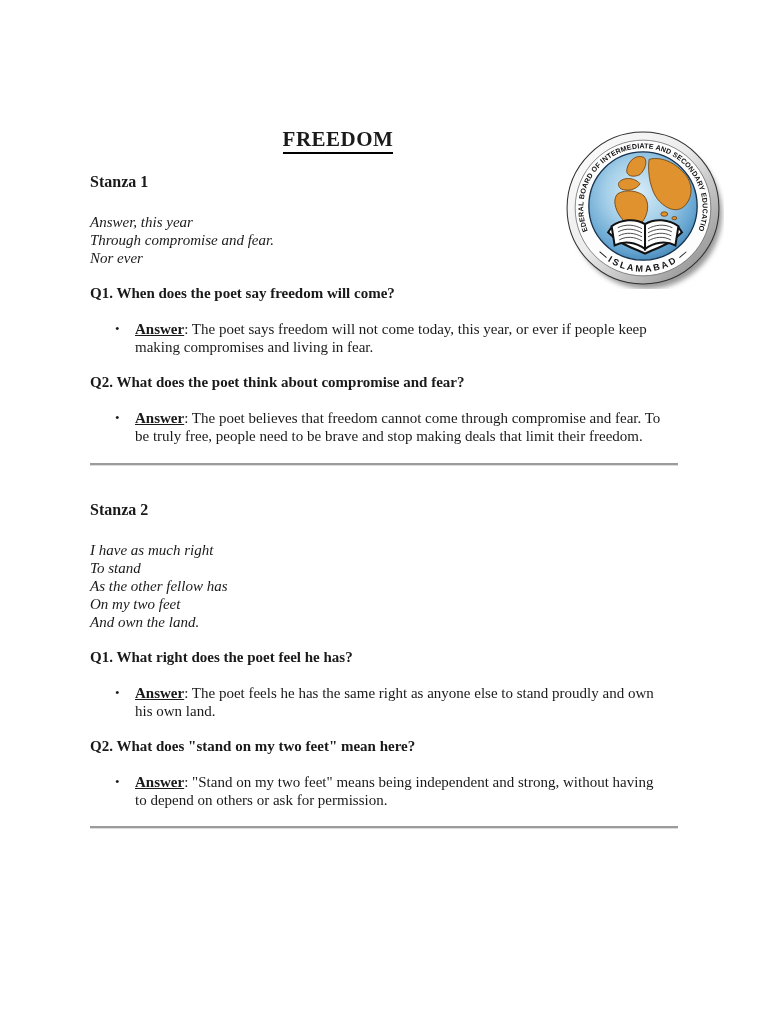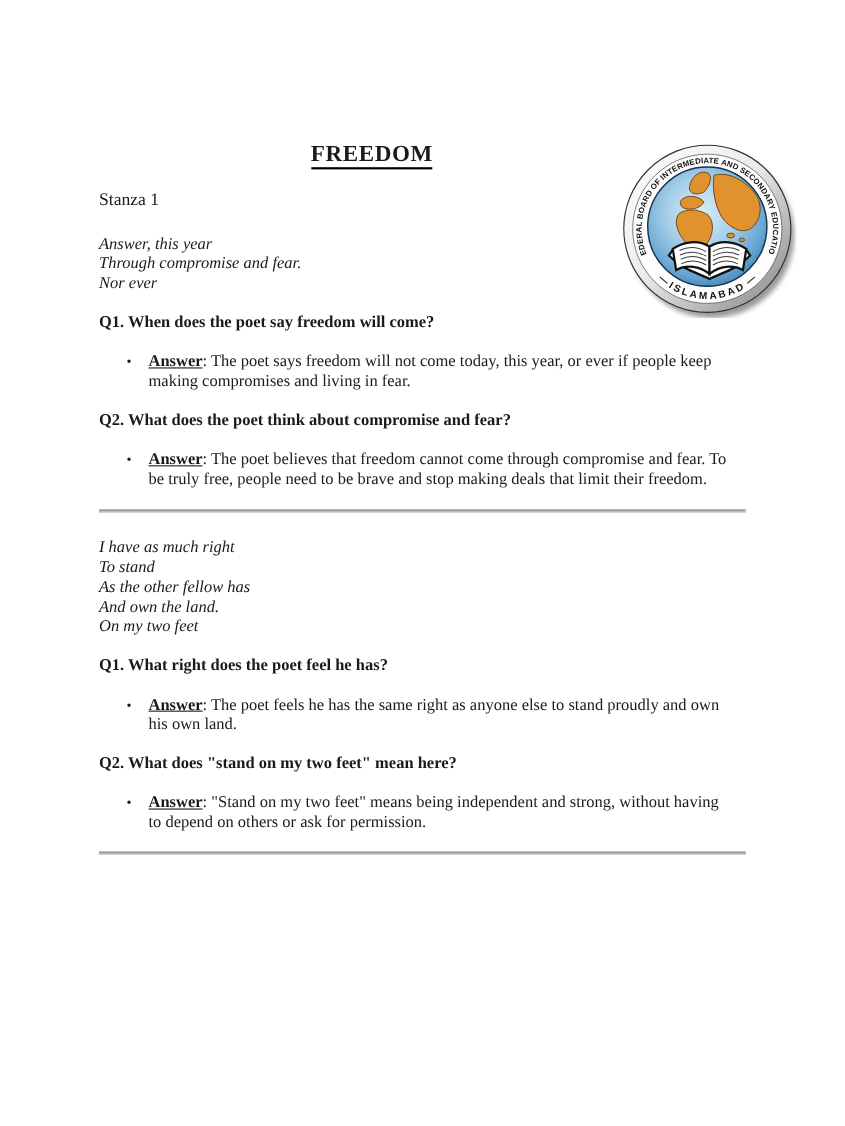--- a/index.html
+++ b/index.html
@@ -21,21 +21,21 @@
   .title .underlined {
     border-bottom:2px solid #000;
     padding-bottom:1px;
   }
   .logo-wrap {
     position:absolute; left:562px; top:127px;
     width:162px; height:162px;
   }
   .content { padding:0 90px; }
   .stanza-heading {
-    font-size:16px; font-weight:normal;
+    font-size:16px; font-weight:bold;
     margin:21px 0 0; line-height:17px;
   }
   .mt-lg { margin-top:35px; }
   .poem {
     margin-top:23px;
     font-style:italic;
     font-size:15px; line-height:18px;
   }
   .poem-line { white-space:nowrap; }
   .question {
@@ -149,26 +149,27 @@
       <span class="bullet">•</span><span class="answer-label">Answer</span><span>: The poet says freedom will not come today, this year, or ever if people keep making compromises and living in fear.</span>
     </div>
 
     <h3 class="question">Q2. What does the poet think about compromise and fear?</h3>
     <div class="answer">
       <span class="bullet">•</span><span class="answer-label">Answer</span><span>: The poet believes that freedom cannot come through compromise and fear. To be truly free, people need to be brave and stop making deals that limit their freedom.</span>
     </div>
 
     <div class="divider"></div>
 
+    <h2 class="stanza-heading mt-lg">Stanza 2</h2>
     <div class="poem">
       <div class="poem-line">I have as much right</div>
       <div class="poem-line">To stand</div>
       <div class="poem-line">As the other fellow has</div>
+      <div class="poem-line">On my two feet</div>
       <div class="poem-line">And own the land.</div>
-      <div class="poem-line">On my two feet</div>
     </div>
 
     <h3 class="question">Q1. What right does the poet feel he has?</h3>
     <div class="answer">
       <span class="bullet">•</span><span class="answer-label">Answer</span><span>: The poet feels he has the same right as anyone else to stand proudly and own his own land.</span>
     </div>
 
     <h3 class="question">Q2. What does "stand on my two feet" mean here?</h3>
     <div class="answer">
       <span class="bullet">•</span><span class="answer-label">Answer</span><span>: "Stand on my two feet" means being independent and strong, without having to depend on others or ask for permission.</span>

